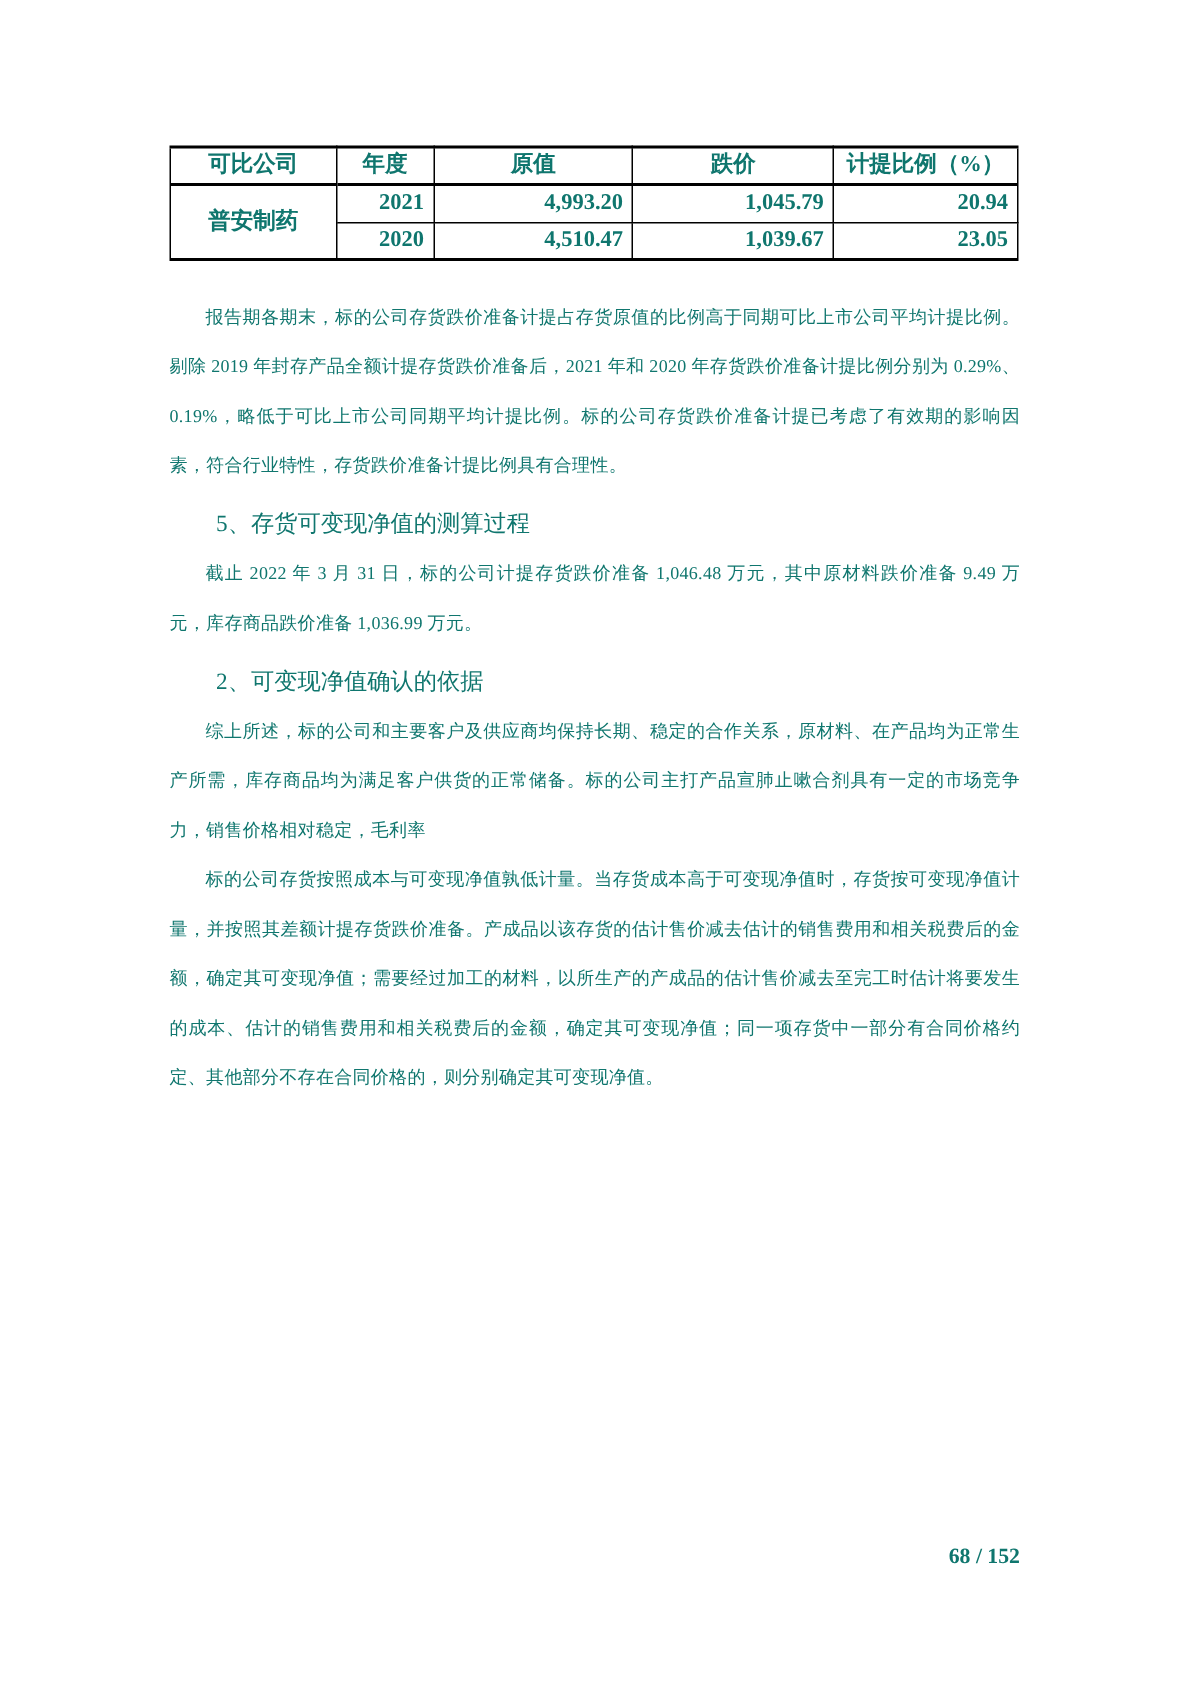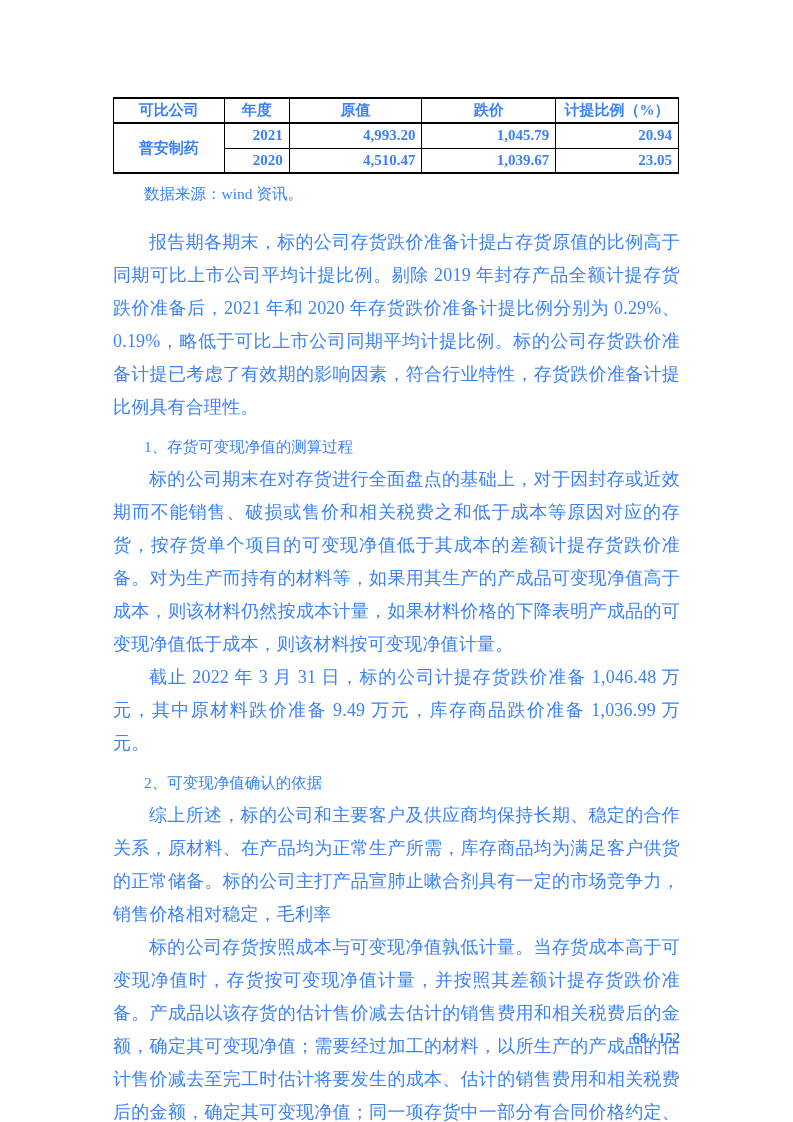--- a/index.html
+++ b/index.html
@@ -3,21 +3,21 @@
 <meta charset="utf-8">
 <style>
   * { margin: 0; padding: 0; box-sizing: border-box; }
   html, body { background: #ffffff; }
   .page {
     position: relative;
     width: 793px;
     height: 1122px;
     margin: 0 auto;
     background: #ffffff;
-    color: #3b82f6;
+    color: #0f766e;
     font-family: "Liberation Serif", "DejaVu Serif", serif;
     overflow: hidden;
   }
   .content {
     position: absolute;
     left: 113px;
     top: 0;
     width: 567px;
   }
   
@@ -46,21 +46,21 @@
   td.cell-year { text-align: right; }
   td.cell-num { text-align: right; }
   
   .source {
     margin-top: 9px;
     font-size: 15.5px;
     line-height: 22px;
     text-indent: 2em;
   }
   .body {
-    font-size: 18px;
+    font-size: 12px;
     line-height: 33px;
     text-align: justify;
     text-indent: 2em;
     letter-spacing: 0.2px;
   }
   .p-top { margin-top: 21px; }
   .heading {
     margin-top: 11px;
     font-size: 16px;
     font-weight: bold;
@@ -117,28 +117,26 @@
         </tr>
         <tr>
           <td class="cell-year">2020</td>
           <td class="cell-num">4,510.47</td>
           <td class="cell-num">1,039.67</td>
           <td class="cell-num">23.05</td>
         </tr>
       </tbody>
     </table>
 
-    <p class="source">数据来源：wind 资讯。</p>
 
     <p class="body p-top">报告期各期末，标的公司存货跌价准备计提占存货原值的比例高于同期可比上市公司平均计提比例。剔除 2019 年封存产品全额计提存货跌价准备后，2021 年和 2020 年存货跌价准备计提比例分别为 0.29%、0.19%，略低于可比上市公司同期平均计提比例。标的公司存货跌价准备计提已考虑了有效期的影响因素，符合行业特性，存货跌价准备计提比例具有合理性。</p>
 
 
-    <p class="sub">1、存货可变现净值的测算过程</p>
+    <p class="sub">5、存货可变现净值的测算过程</p>
 
-    <p class="body">标的公司期末在对存货进行全面盘点的基础上，对于因封存或近效期而不能销售、破损或售价和相关税费之和低于成本等原因对应的存货，按存货单个项目的可变现净值低于其成本的差额计提存货跌价准备。对为生产而持有的材料等，如果用其生产的产成品可变现净值高于成本，则该材料仍然按成本计量，如果材料价格的下降表明产成品的可变现净值低于成本，则该材料按可变现净值计量。</p>
 
     <p class="body">截止 2022 年 3 月 31 日，标的公司计提存货跌价准备 1,046.48 万元，其中原材料跌价准备 9.49 万元，库存商品跌价准备 1,036.99 万元。</p>
 
     <p class="sub">2、可变现净值确认的依据</p>
 
     <p class="body">综上所述，标的公司和主要客户及供应商均保持长期、稳定的合作关系，原材料、在产品均为正常生产所需，库存商品均为满足客户供货的正常储备。标的公司主打产品宣肺止嗽合剂具有一定的市场竞争力，销售价格相对稳定，毛利率</p>
 
     <p class="body">标的公司存货按照成本与可变现净值孰低计量。当存货成本高于可变现净值时，存货按可变现净值计量，并按照其差额计提存货跌价准备。产成品以该存货的估计售价减去估计的销售费用和相关税费后的金额，确定其可变现净值；需要经过加工的材料，以所生产的产成品的估计售价减去至完工时估计将要发生的成本、估计的销售费用和相关税费后的金额，确定其可变现净值；同一项存货中一部分有合同价格约定、其他部分不存在合同价格的，则分别确定其可变现净值。</p>
 
   </div>

